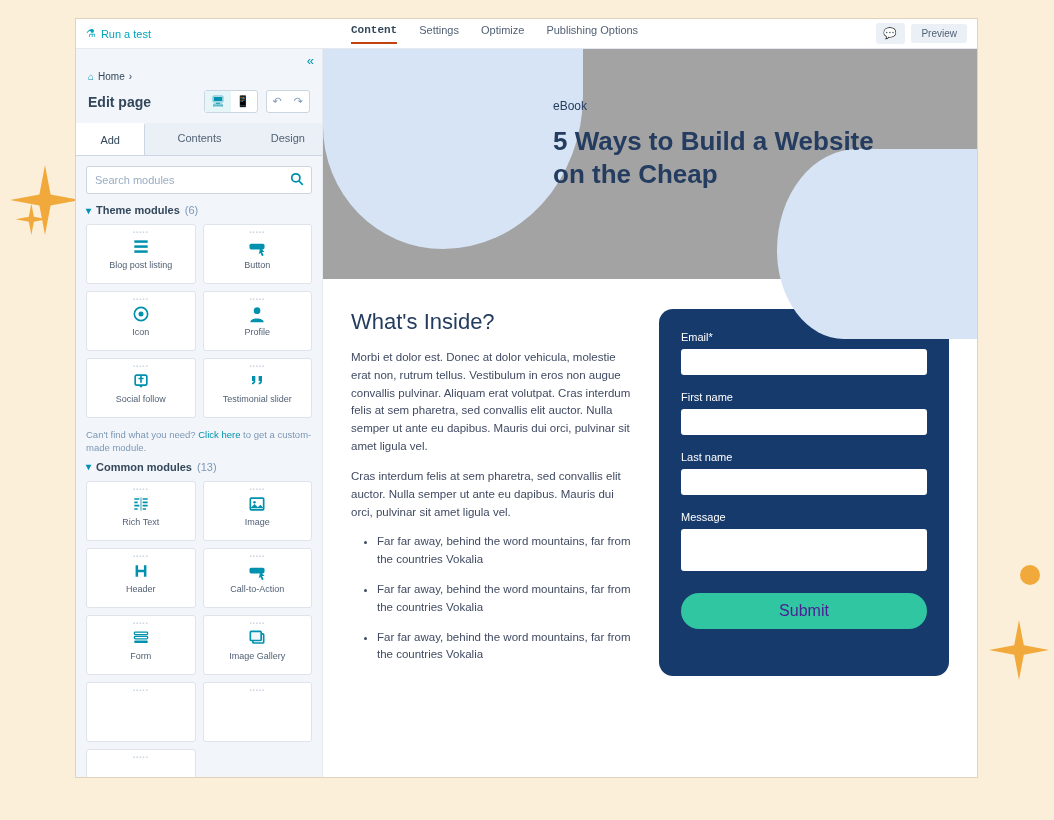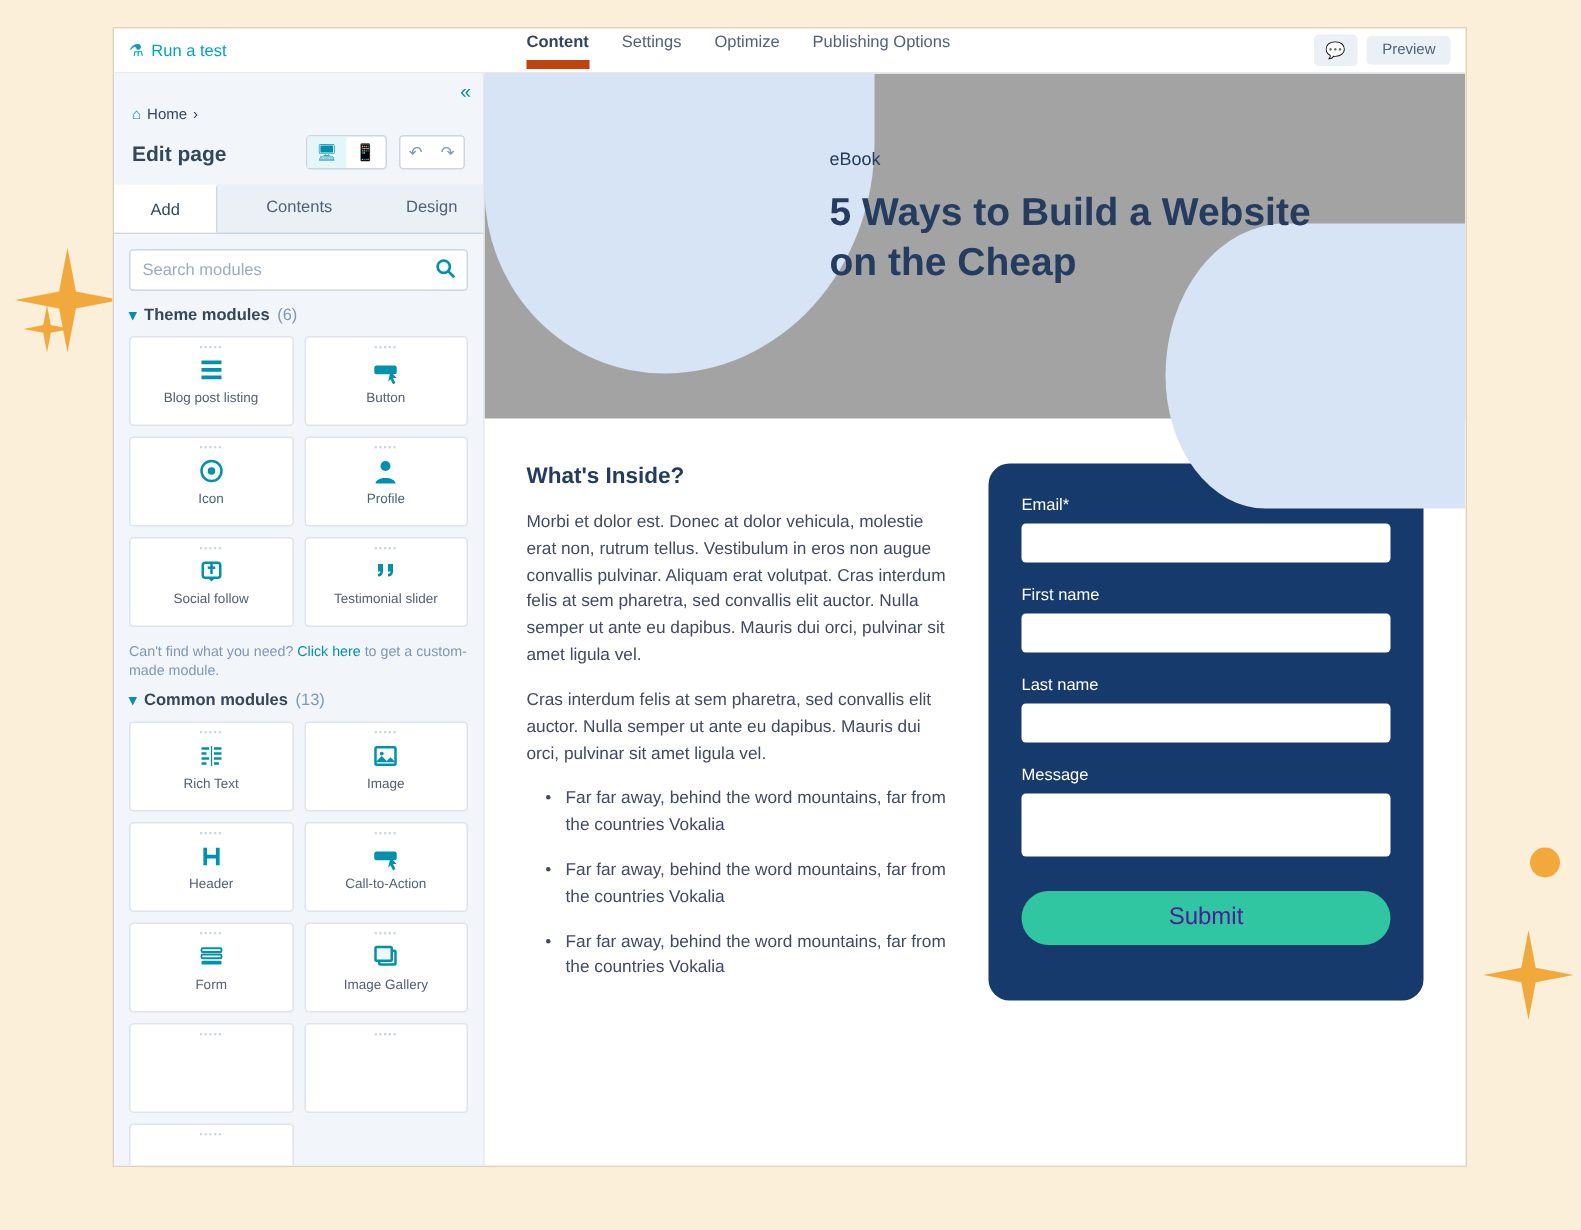--- a/index.html
+++ b/index.html
@@ -9,21 +9,21 @@
   .sparkle.left { left: 10px; top: 165px; width: 70px; }
   .sparkle.right { right: 5px; bottom: 140px; width: 60px; }
   .dot { position: absolute; width: 20px; height: 20px; background: #f2a93b; border-radius: 50%; right: 14px; bottom: 235px; }
 
   .frame { position: absolute; left: 75px; top: 18px; width: 903px; height: 760px; background: #fff; border: 1px solid #e0d3bc; overflow: hidden; }
 
   .topbar { height: 30px; display: flex; align-items: center; border-bottom: 1px solid #e6e9ef; padding: 0 10px; font-size: 11px; }
   .run-test { color: #00a4bd; display: flex; align-items: center; gap: 5px; font-weight: 500; }
   .top-tabs { display: flex; gap: 22px; margin-left: 200px; }
   .top-tab { color: #526175; padding-bottom: 6px; cursor: pointer; }
-  .top-tab.active { color: #33475b; font-weight: 600; border-bottom: 6px solid #c2410c; }
+  .top-tab.active { color: #33475b; font-weight: 600; border-bottom: 2px solid #c2410c; font-family: Liberation Mono, monospace; }
   .topbar-right { margin-left: auto; display: flex; gap: 6px; align-items: center; }
   .comment-btn { background: #eaf0f6; border-radius: 3px; padding: 4px 8px; color: #0091ae; font-size: 11px; }
   .preview-btn { background: #eaf0f6; border-radius: 3px; padding: 4px 10px; color: #526175; font-size: 10px; }
 
   .main { display: flex; height: calc(100% - 30px); }
 
   .sidebar { width: 247px; background: #f2f5fa; border-right: 1px solid #e6e9ef; display: flex; flex-direction: column; font-size: 11px; color: #33475b; overflow: hidden; position: relative;}
   .collapse { position: absolute; top: 4px; right: 8px; color: #0091ae; font-size: 13px; }
   .home-row { padding: 22px 12px 4px 12px; display:flex; align-items:center; gap:4px; font-size: 10px; color:#33475b; }
   .home-row .home-icon { color:#0091ae; font-size:10px; }
@@ -61,21 +61,21 @@
   .canvas { flex:1; overflow:hidden; background:#fff; }
   .hero { height:230px; background:#a3a3a3; position:relative; padding: 50px 0 0 230px; }
   .blob1 { position:absolute; left:0; top:0; width:260px; height:200px; background:#d6e4f5; border-radius: 0 0 70% 60% / 0 0 100% 80%; }
   .blob2 { position:absolute; right:0; top:100px; width:200px; height:190px; background:#d6e4f5; border-radius: 60% 0 0 50% / 80% 0 0 70%; }
   .hero-inner { position:relative; z-index:2; }
   .eyebrow { font-size:12px; color:#233c60; margin-bottom:12px; }
   .hero-title { font-size:26px; font-weight:800; color:#233c60; line-height:1.25; max-width:340px;}
 
   .content-row { display:flex; padding: 30px 28px 0 28px; gap: 24px; }
   .article { flex:1; }
-  .article h2 { font-size:15px; font-weight:700; color:#233c60; margin-bottom:14px; }
+  .article h2 { font-size:22px; font-weight:400; color:#233c60; margin-bottom:14px; }
   .article p { font-size:11.5px; color:#404a62; line-height:1.55; margin-bottom:12px; }
   .article ul { padding-left:26px; }
   .article li { font-size:11.5px; color:#404a62; line-height:1.55; margin-bottom:12px; }
 
   .form-card { width:290px; background:#173a6c; border-radius:14px; padding:22px 22px; color:#fff; }
   .form-card h3 { font-size:17px; font-weight:800; text-align:center; margin-bottom:22px; }
   .fld-lbl { font-size:11px; margin-bottom:6px; display:block; }
   .fld-input { width:100%; background:#fff; border:none; border-radius:3px; height:26px; margin-bottom:16px; font-size:11px; padding:0 6px; }
   .fld-area { width:100%; background:#fff; border:none; border-radius:3px; height:42px; margin-bottom:18px; resize:none; }
   .submit { width:100%; background:#2fc6a1; border:none; border-radius:20px; padding:9px 0; color:#4c1d95; font-size:16px; font-weight:400; cursor:pointer; }

